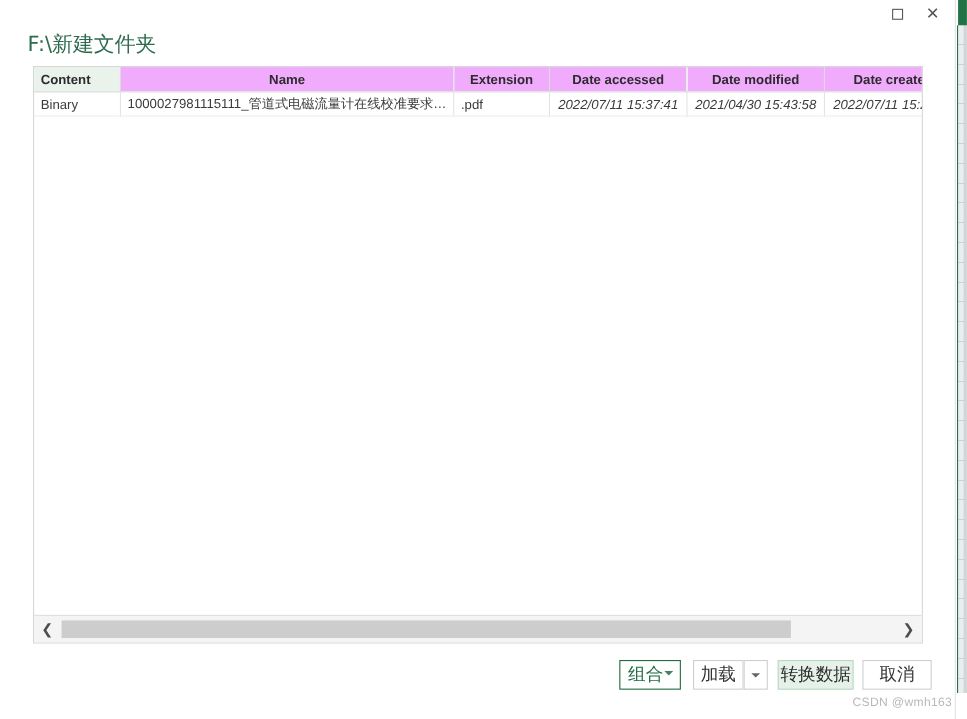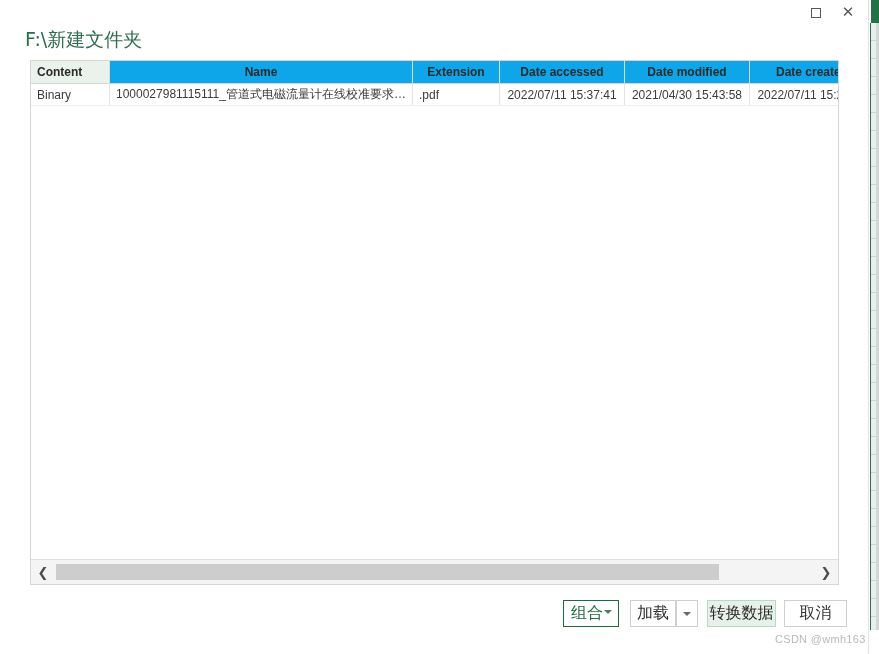--- a/index.html
+++ b/index.html
@@ -125,21 +125,21 @@
   }
   table#data-grid {
     border-collapse: collapse;
     table-layout: fixed;
     width: 816px;
     font-size: 12px;
     color: #333333;
   }
   table#data-grid th {
     height: 22px;
-    background: #0ea5e9;
+    background: #f0abfc;
     border-right: 1px solid #dcdcdc;
     border-bottom: 1px solid #d6d6d6;
     font-weight: bold;
     font-size: 12px;
     color: #2b2b2b;
     padding: 0 6px;
     white-space: nowrap;
     overflow: hidden;
     font-family: "Liberation Sans", sans-serif;
   }
@@ -154,20 +154,21 @@
     padding: 0 6px;
     white-space: nowrap;
     overflow: hidden;
     text-overflow: ellipsis;
     font-size: 12px;
     color: #3b3b3b;
     font-family: "Liberation Sans", sans-serif;
     margin-top: 24px;
   }
   td.cell-date {
+    font-style: italic;
     text-align: center;
     color: #3b3b3b;
   }
   td.cell-name { }
   td.cell-left { text-align: left; }
 
   .w-content   { width: 66px; }
   .w-name      { width: 290px; }
   .w-extension { width: 74px; }
   .w-date      { width: 112px; }

